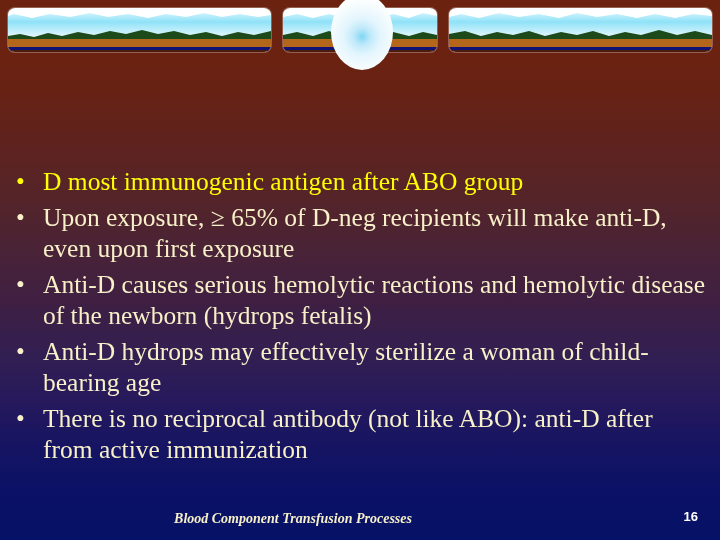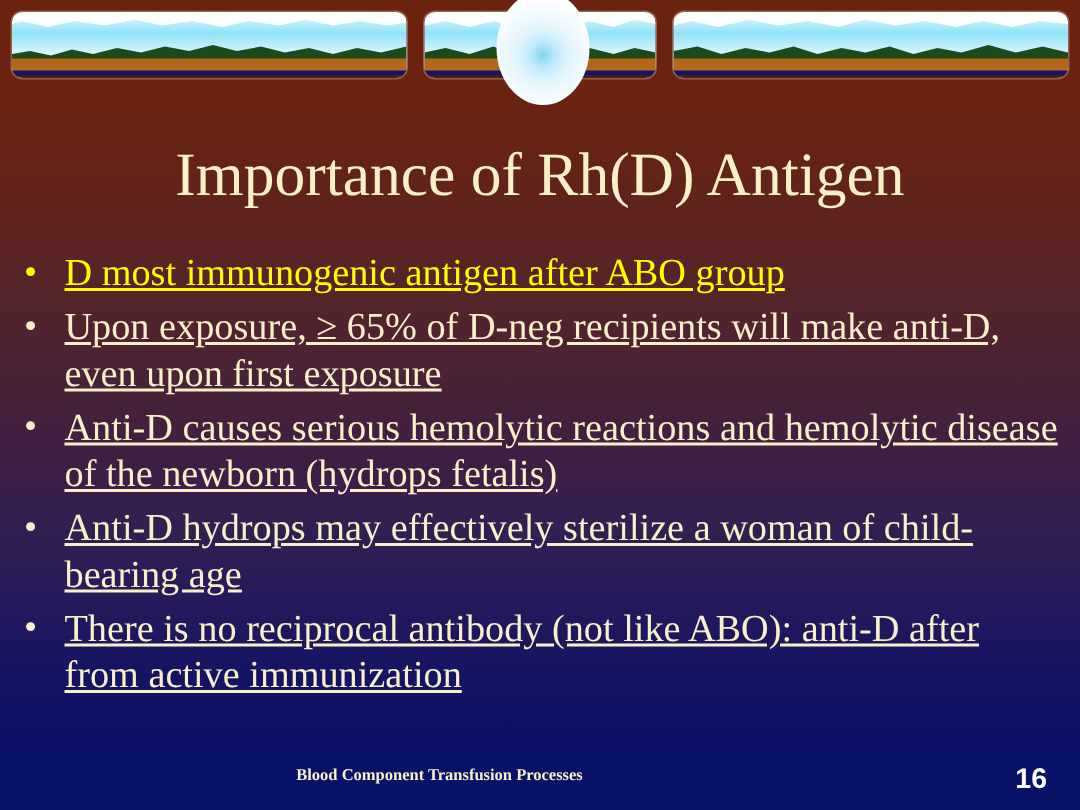--- a/index.html
+++ b/index.html
@@ -149,43 +149,43 @@
   }
   .bullet .dot {
     flex: 0 0 auto;
     width: 27px;
     font-size: 25px;
     line-height: 31px;
     text-align: left;
   }
   .bullet .txt {
     flex: 1 1 auto;
-    text-decoration: underline;
   }
   .bullet.accent { color: #ffff00; }
   .bullet.accent .dot { color: #ffff00; }
 
   
   #footer-text {
     position: absolute;
     left: 0;
     top: 511px;
     width: 586px;
     text-align: center;
     color: #f7f0c8;
-    font-size: 11px;
+    font-size: 14px;
     font-weight: bold;
     font-family: "Liberation Serif", serif;
+    font-style: italic;
   }
   #page-number {
     position: absolute;
     right: 22px;
     top: 509px;
     color: #ffffff;
-    font-size: 19px;
+    font-size: 13px;
     font-weight: bold;
     font-family: "Liberation Sans", sans-serif;
   }
 </style>
 </head>
 <body>
 
 <div id="slide">
 
   <div id="banner">
@@ -222,21 +222,20 @@
         <path d="M0,7 L16,4 L32,9 L48,5 L64,8 L80,4 L96,9 L112,5 L128,8 L144,4 L160,9 L176,5 L192,8 L210,3 L228,8 L246,4 L263,8 L263,16 L0,16 Z" fill="#1d4a1a"></path>
       </svg>
       <div class="dirt"></div>
       <div class="navyline"></div>
       <div class="darkline"></div>
     </div>
 
     <div id="orb"></div>
   </div>
 
-  <div id="title">Importance of Rh(D) Antigen</div>
 
   <div id="bullets">
 
     <div class="bullet accent">
       <span class="dot">•</span>
       <span class="txt">D most immunogenic antigen after ABO group</span>
     </div>
 
     <div class="bullet">
       <span class="dot">•</span>

